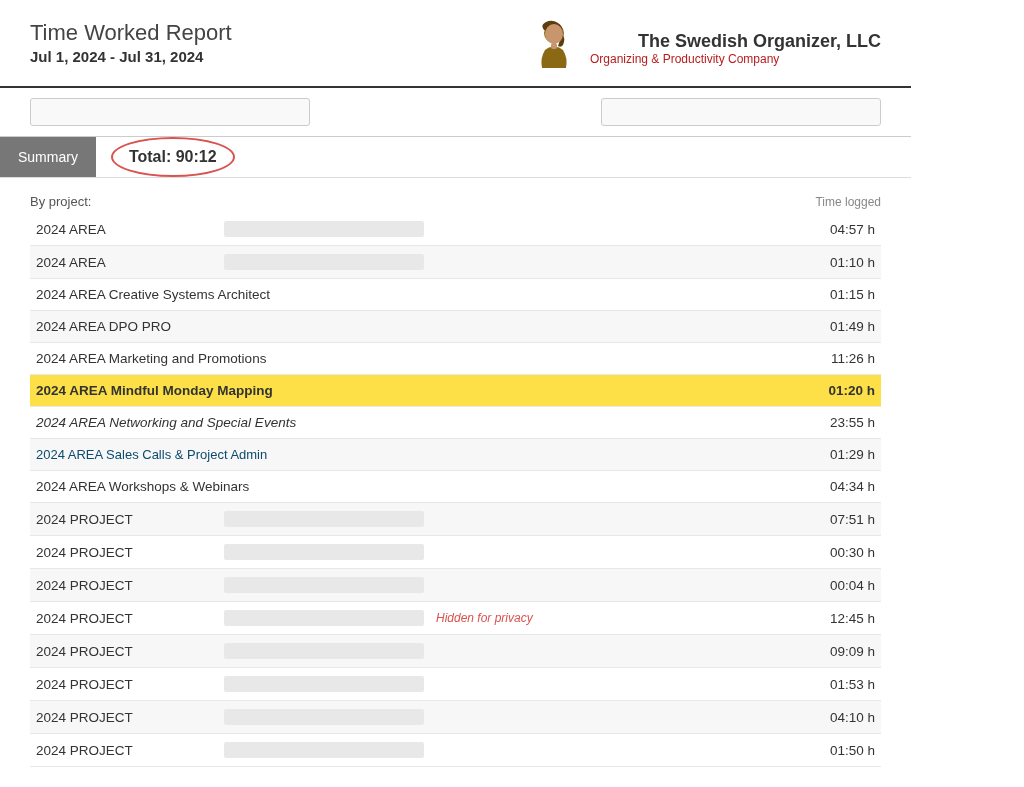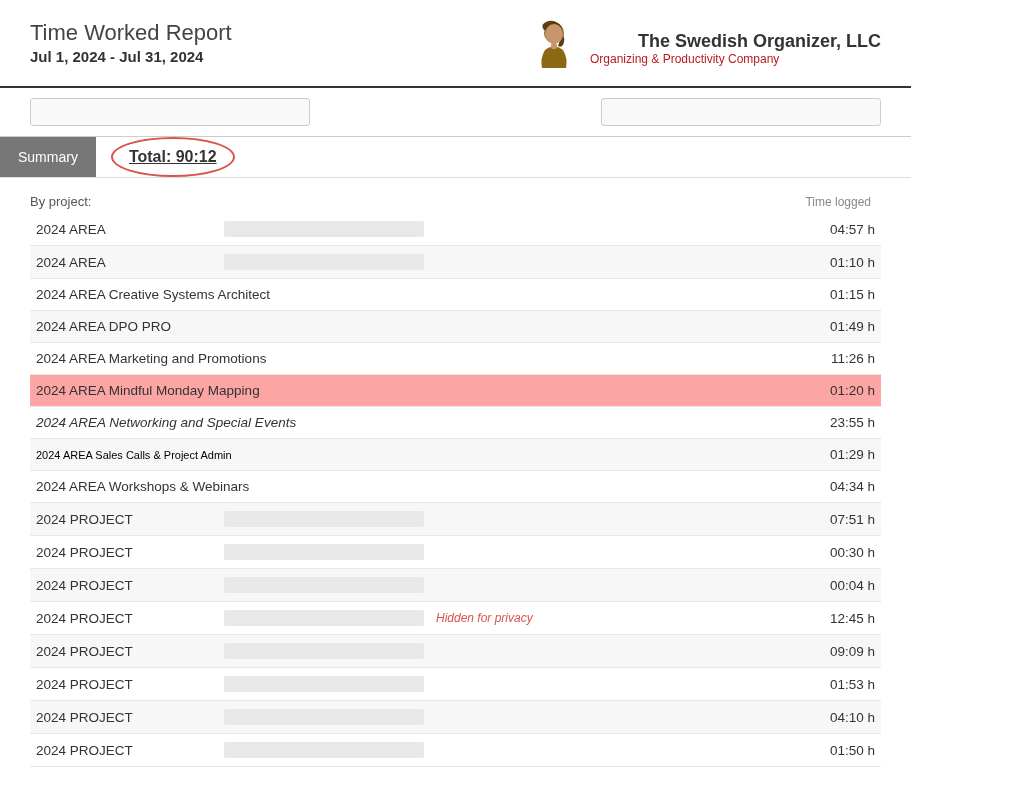--- a/index.html
+++ b/index.html
@@ -120,21 +120,20 @@
       border-radius: 50%;
       margin-left: 5px;
       background: #fff;
       white-space: nowrap;
       
       display: inline-flex;
       align-items: center;
       justify-content: center;
       min-width: 80px;
       min-height: 40px;
-      text-decoration: underline;
     }
 
     
     .content {
       padding: 8px 30px 20px 30px;
     }
 
     .by-project-header {
       display: flex;
       justify-content: space-between;
@@ -144,21 +143,20 @@
     }
 
     .by-project-label {
       font-size: 13px;
       color: #555;
     }
 
     .time-logged-label {
       font-size: 12px;
       color: #888;
-      margin-right: 10px;
     }
 
     
     .project-table {
       width: 100%;
       border-collapse: collapse;
     }
 
     .project-table tbody tr {
       border-bottom: 1px solid #e8e8e8;
@@ -276,40 +274,40 @@
             <td class="time-col time-cell">01:49 h</td>
           </tr>
           <tr>
             <td class="project-col">
               <div style="display: flex; align-items: center;">
                 <span style="min-width: 180px; font-size: 13.5px; color: rgb(51, 51, 51);">2024 AREA Marketing and Promotions</span>
               </div>
             </td>
             <td class="time-col time-cell">11:26 h</td>
           </tr>
-          <tr style="background: #fca5a5;">
+          <tr style="background: #fde047; font-weight: bold;">
             <td class="project-col">
               <div style="display: flex; align-items: center;">
                 <span style="min-width: 180px; font-size: 13.5px; color: rgb(51, 51, 51);">2024 AREA Mindful Monday Mapping</span>
               </div>
             </td>
             <td class="time-col time-cell">01:20 h</td>
           </tr>
           <tr>
             <td class="project-col">
               <div style="display: flex; align-items: center;">
                 <span style="min-width: 180px; font-size: 13.5px; color: rgb(51, 51, 51); font-style: italic;">2024 AREA Networking and Special Events</span>
               </div>
             </td>
             <td class="time-col time-cell">23:55 h</td>
           </tr>
           <tr style="background: rgb(247, 247, 247);">
             <td class="project-col">
               <div style="display: flex; align-items: center;">
-                <span style="min-width: 180px; font-size: 11px; color: #000000;">2024 AREA Sales Calls &amp; Project Admin</span>
+                <span style="min-width: 180px; font-size: 13px; color: #0c4a6e;">2024 AREA Sales Calls &amp; Project Admin</span>
               </div>
             </td>
             <td class="time-col time-cell">01:29 h</td>
           </tr>
           <tr>
             <td class="project-col">
               <div style="display: flex; align-items: center;">
                 <span style="min-width: 180px; font-size: 13.5px; color: rgb(51, 51, 51);">2024 AREA Workshops &amp; Webinars</span>
               </div>
             </td>

